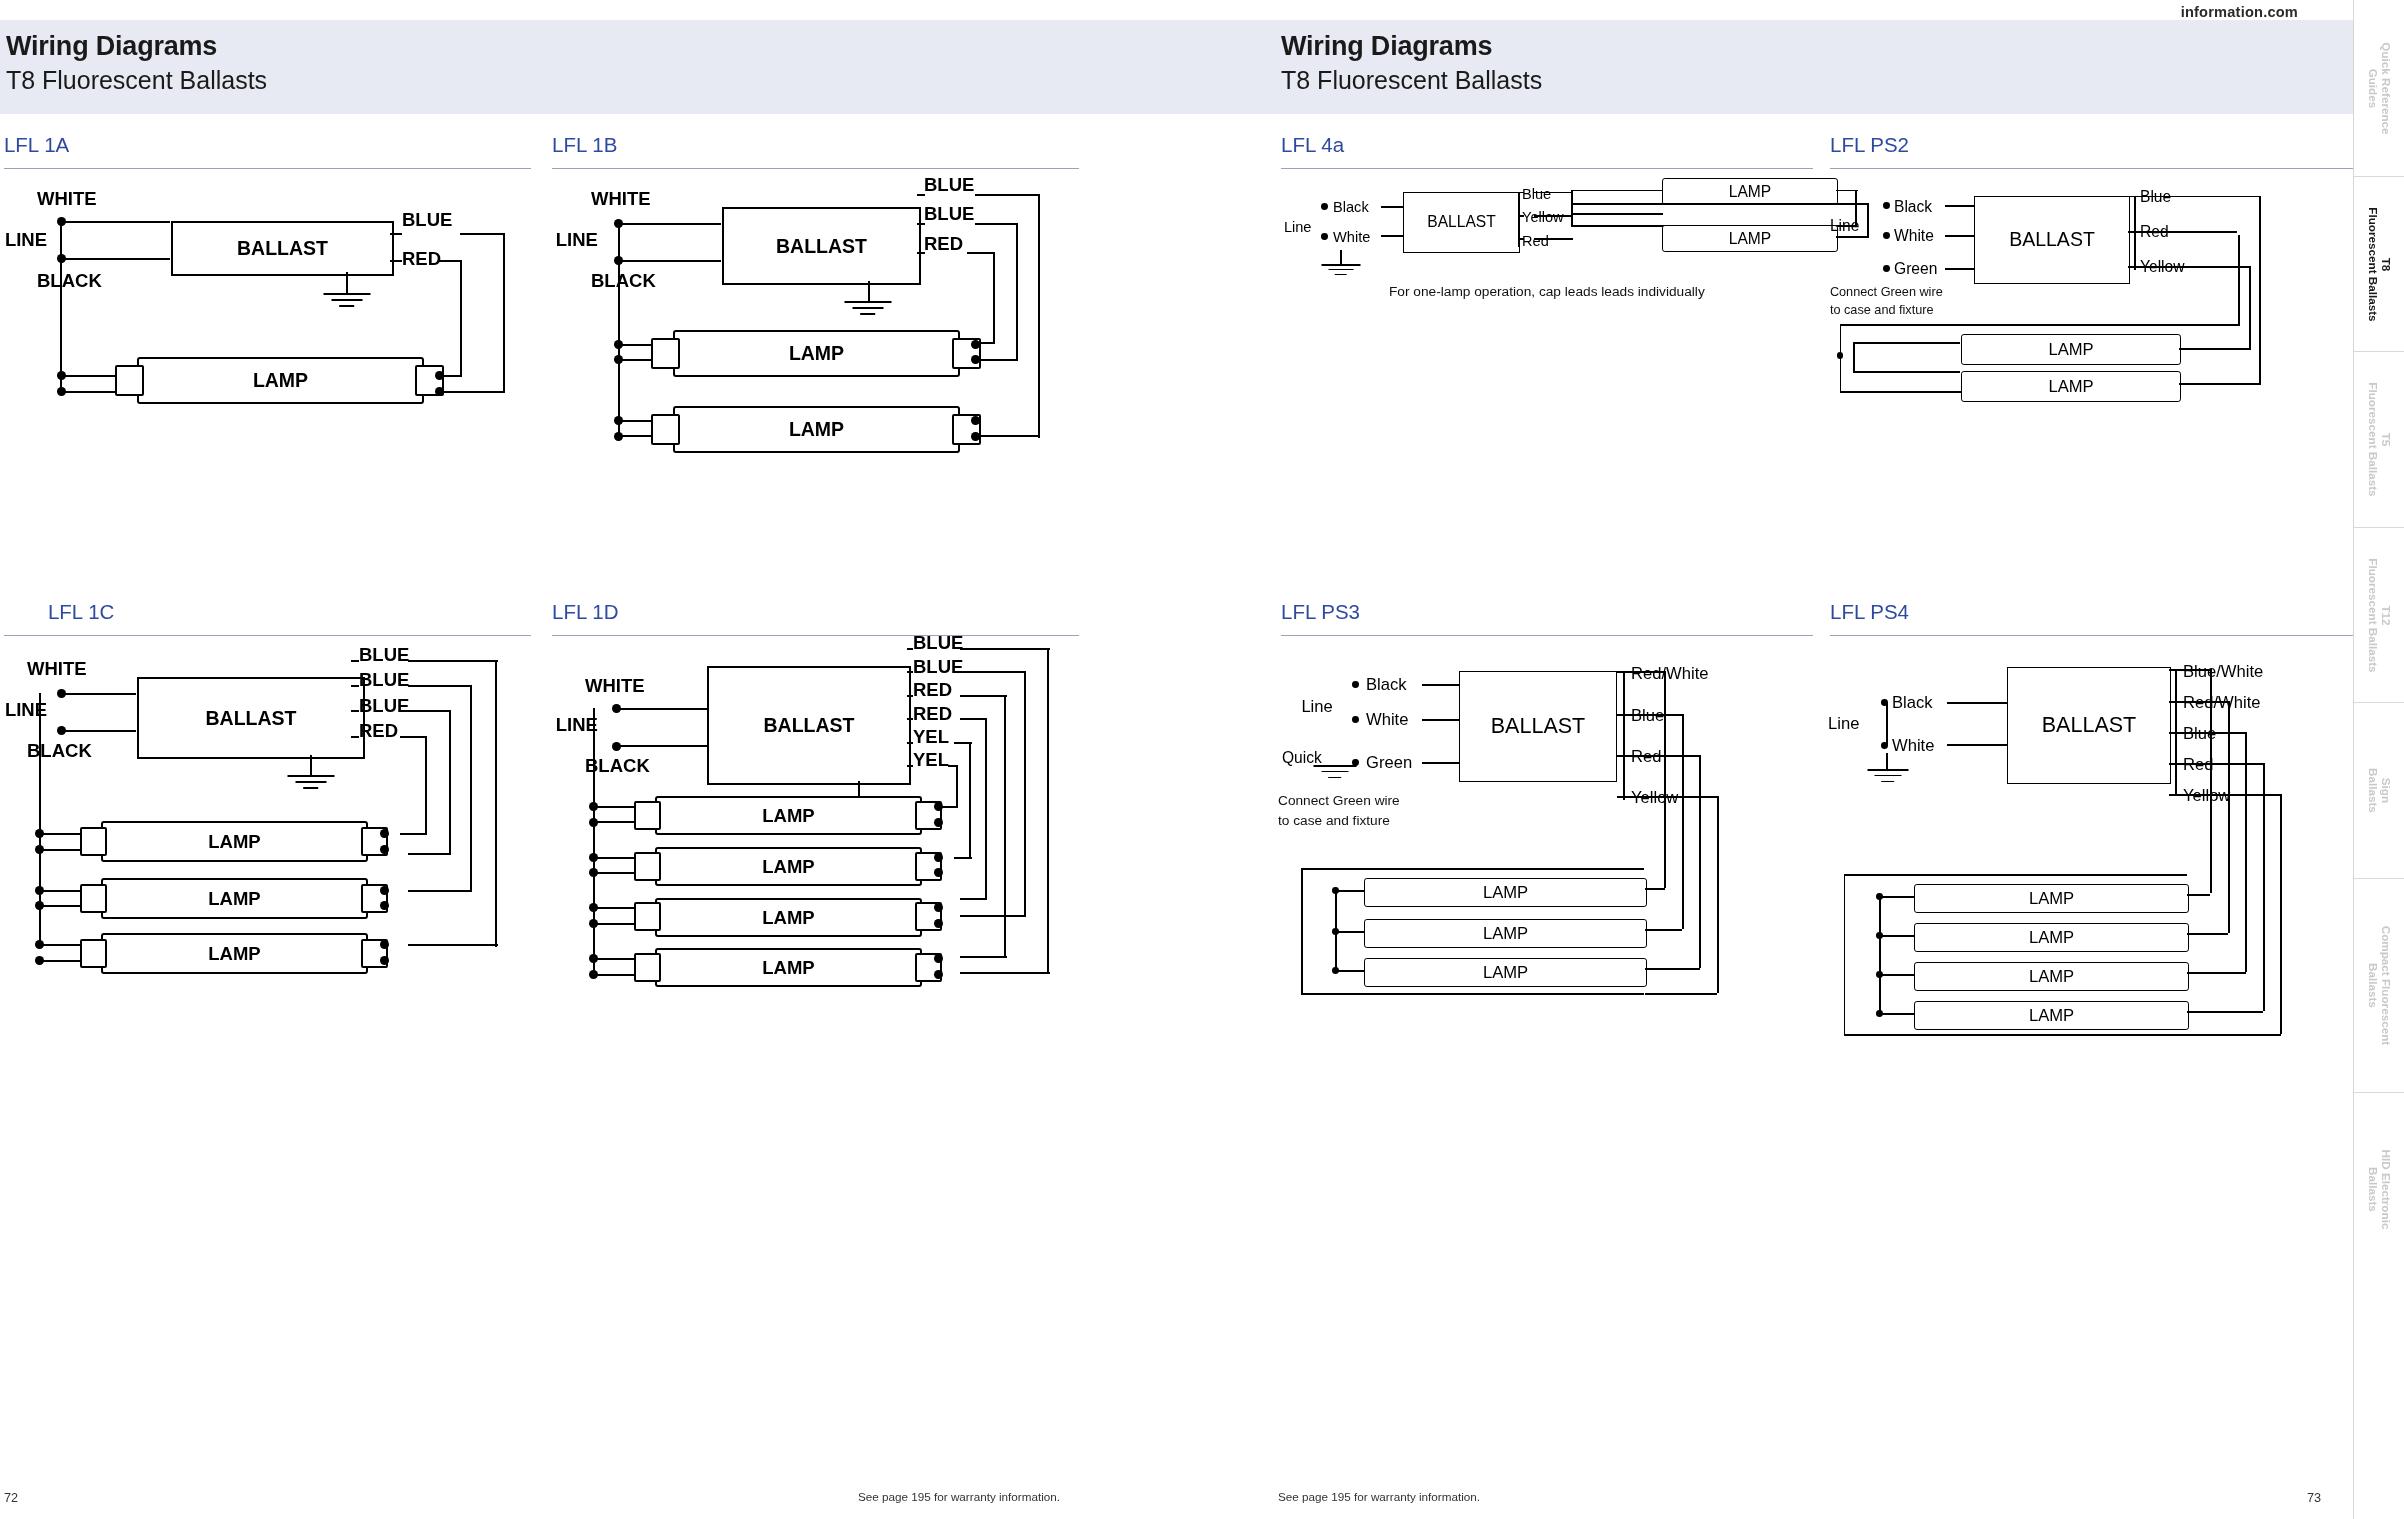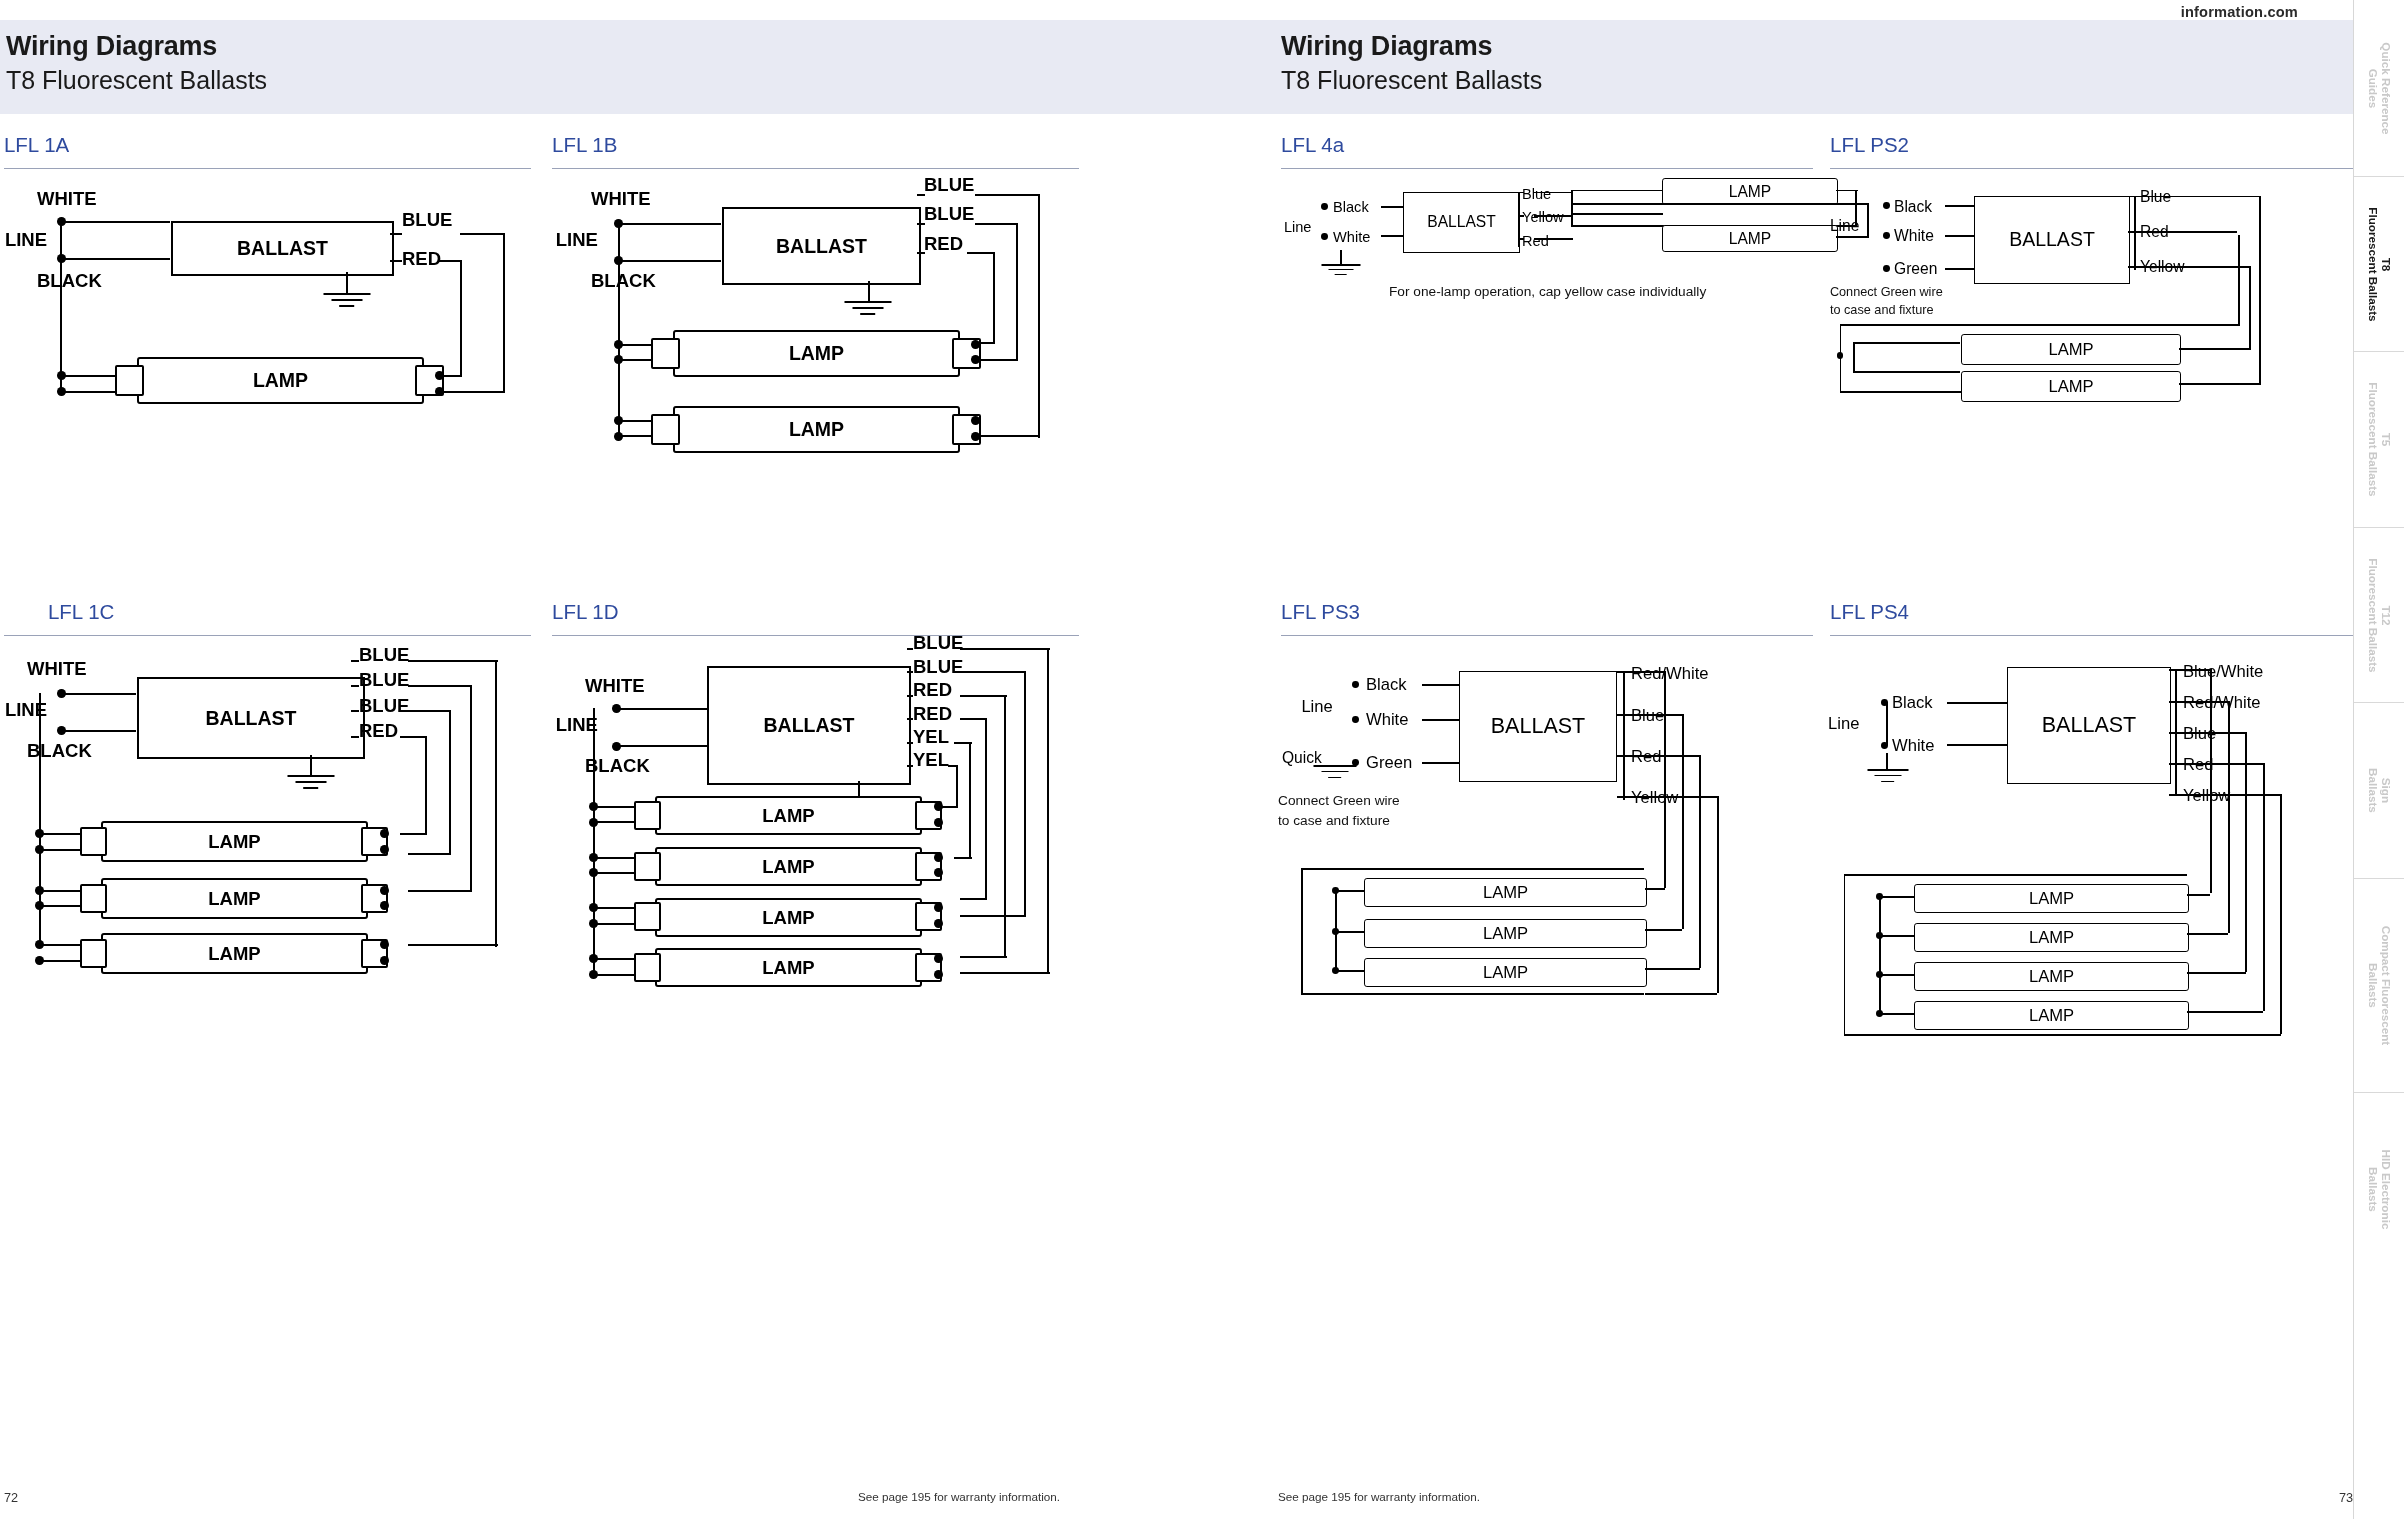--- a/index.html
+++ b/index.html
@@ -421,21 +421,21 @@
     <div class="ln t1 h" style="left:293px;top:37px;width:92px;"></div>
     <div class="ln t1 h" style="left:558px;top:60px;width:33px;"></div>
     <div class="ln t1v v" style="left:589px;top:27px;height:33px;"></div>
     <div class="ln t1 h" style="left:293px;top:27px;width:296px;"></div>
 
     <div class="ln t1 h" style="left:256px;top:15.6px;width:39px;"></div>
     <div class="ln t1 h" style="left:256px;top:39px;width:39px;"></div>
     <div class="ln t1 h" style="left:256px;top:62px;width:39px;"></div>
     <div class="ln t1v v" style="left:293px;top:13.7px;height:37px;"></div>
 
-    <div class="note" style="left:111px;top:107px;">For one-lamp operation, cap yellow case individually</div>
+    <div class="note" style="left:111px;top:107px;">For one-lamp operation, cap leads leads individually</div>
   </div>
 
   <div class="dg" style="left:1826px;top:176px;width:532px;height:273px;">
     <div class="lbl n" style="left:3.9px;top:41px;font-size:15.6px;">Line</div>
     <div class="lbl n" style="left:68px;top:21.5px;font-size:15.6px;">Black</div>
     <div class="lbl n" style="left:68px;top:51px;font-size:15.6px;">White</div>
     <div class="lbl n" style="left:68px;top:84px;font-size:15.6px;">Green</div>
 
     <div class="dot sm" style="left:57px;top:26px;"></div>
     <div class="dot sm" style="left:57px;top:56px;"></div>
@@ -615,21 +615,21 @@
     <div class="ln t1 h" style="left:361px;top:367px;width:76px;"></div>
 
     <div class="ln t1v v" style="left:454px;top:150px;height:240px;"></div>
     <div class="ln t1 h" style="left:349px;top:150px;width:105px;"></div>
     <div class="ln t1 h" style="left:361px;top:390px;width:94px;"></div>
   </div>
 
   <div class="pgnum" style="left:3.9px;">72</div>
   <div class="foot" style="left:858px;">See page 195 for warranty information.</div>
   <div class="foot" style="left:1278px;">See page 195 for warranty information.</div>
-  <div class="pgnum" style="right:52px;">73</div>
+  <div class="pgnum" style="right:84px;">73</div>
 
   <div class="rail">
     <div class="rail-tab dim" style="top:0px;height:176px;">
       <span><span>Quick Reference</span><br><span>Guides</span></span>
     </div>
     <div class="rail-sep" style="top:176px;"></div>
     <div class="rail-tab active" style="top:176px;height:176px;">
       <span><span>T8</span><br><span>Fluorescent Ballasts</span></span>
     </div>
     <div class="rail-sep" style="top:351px;"></div>

